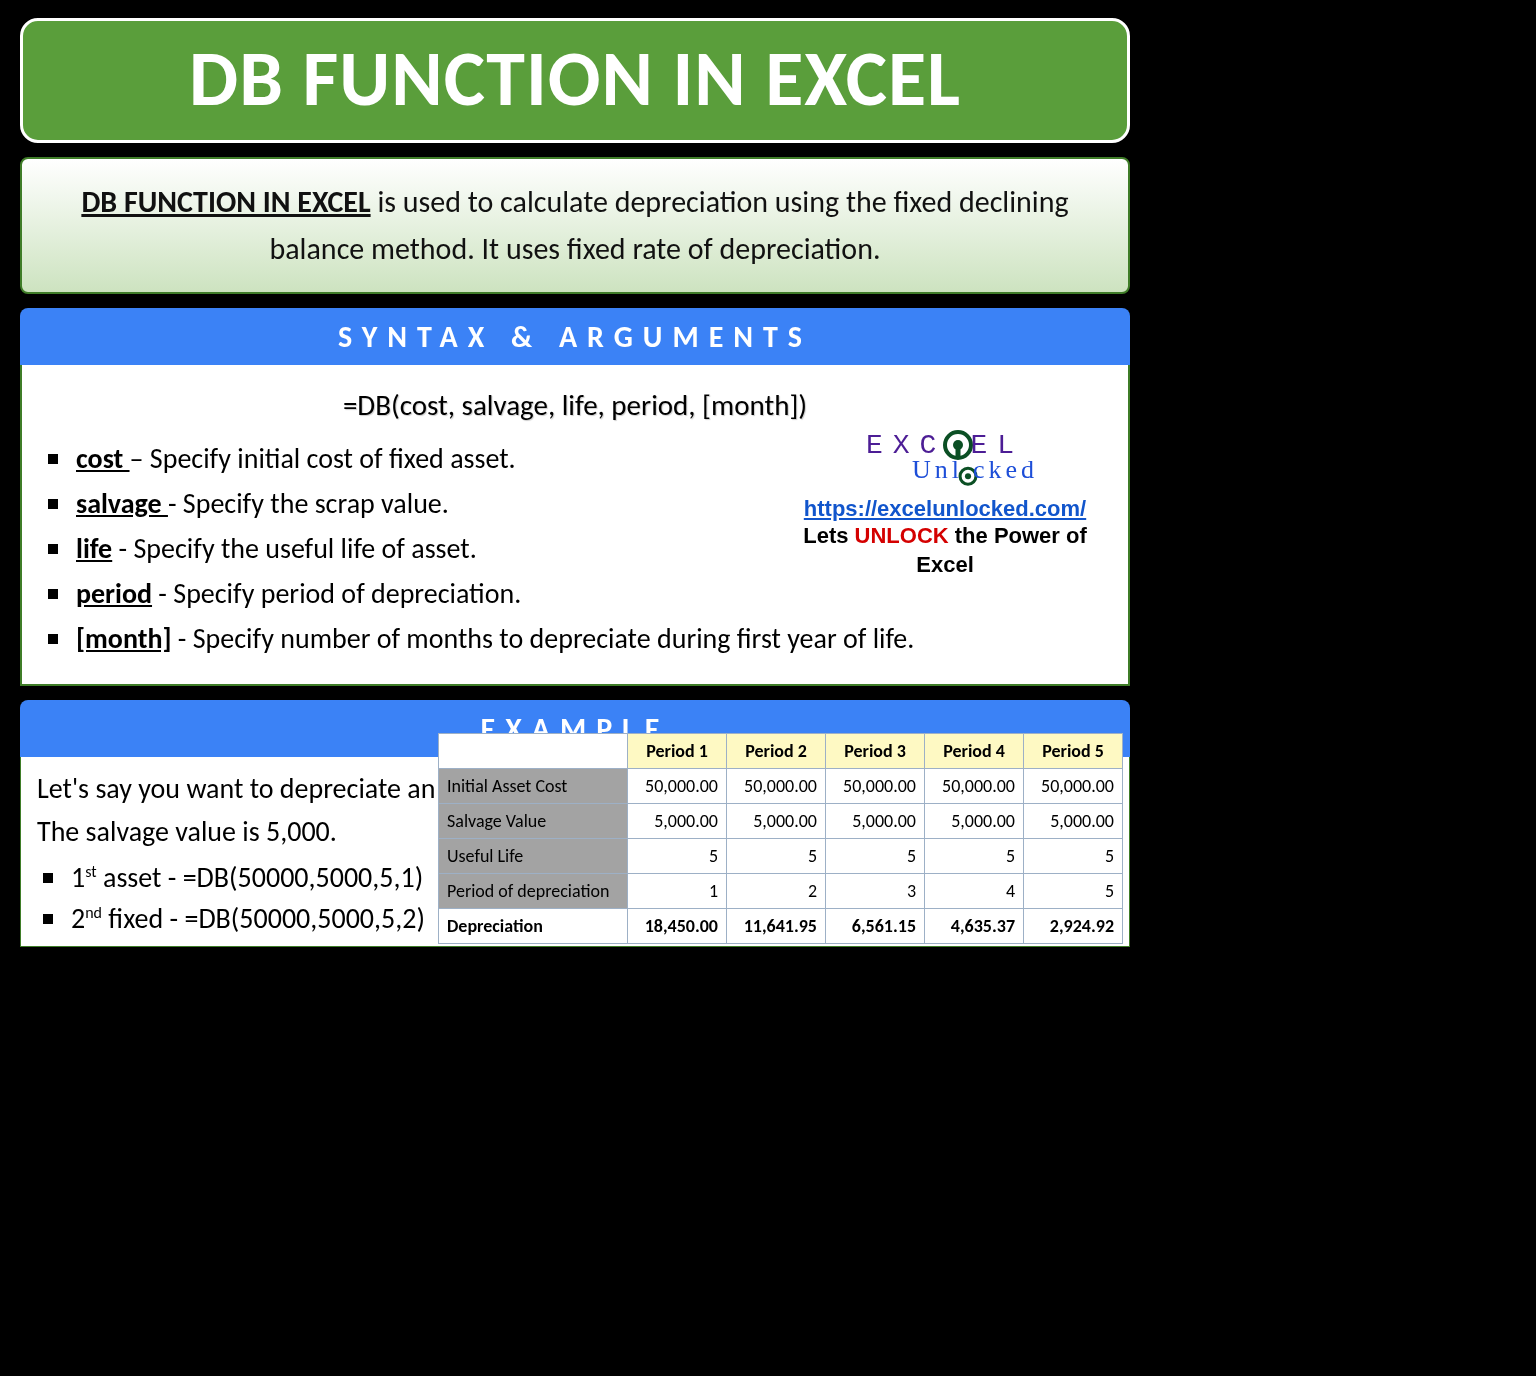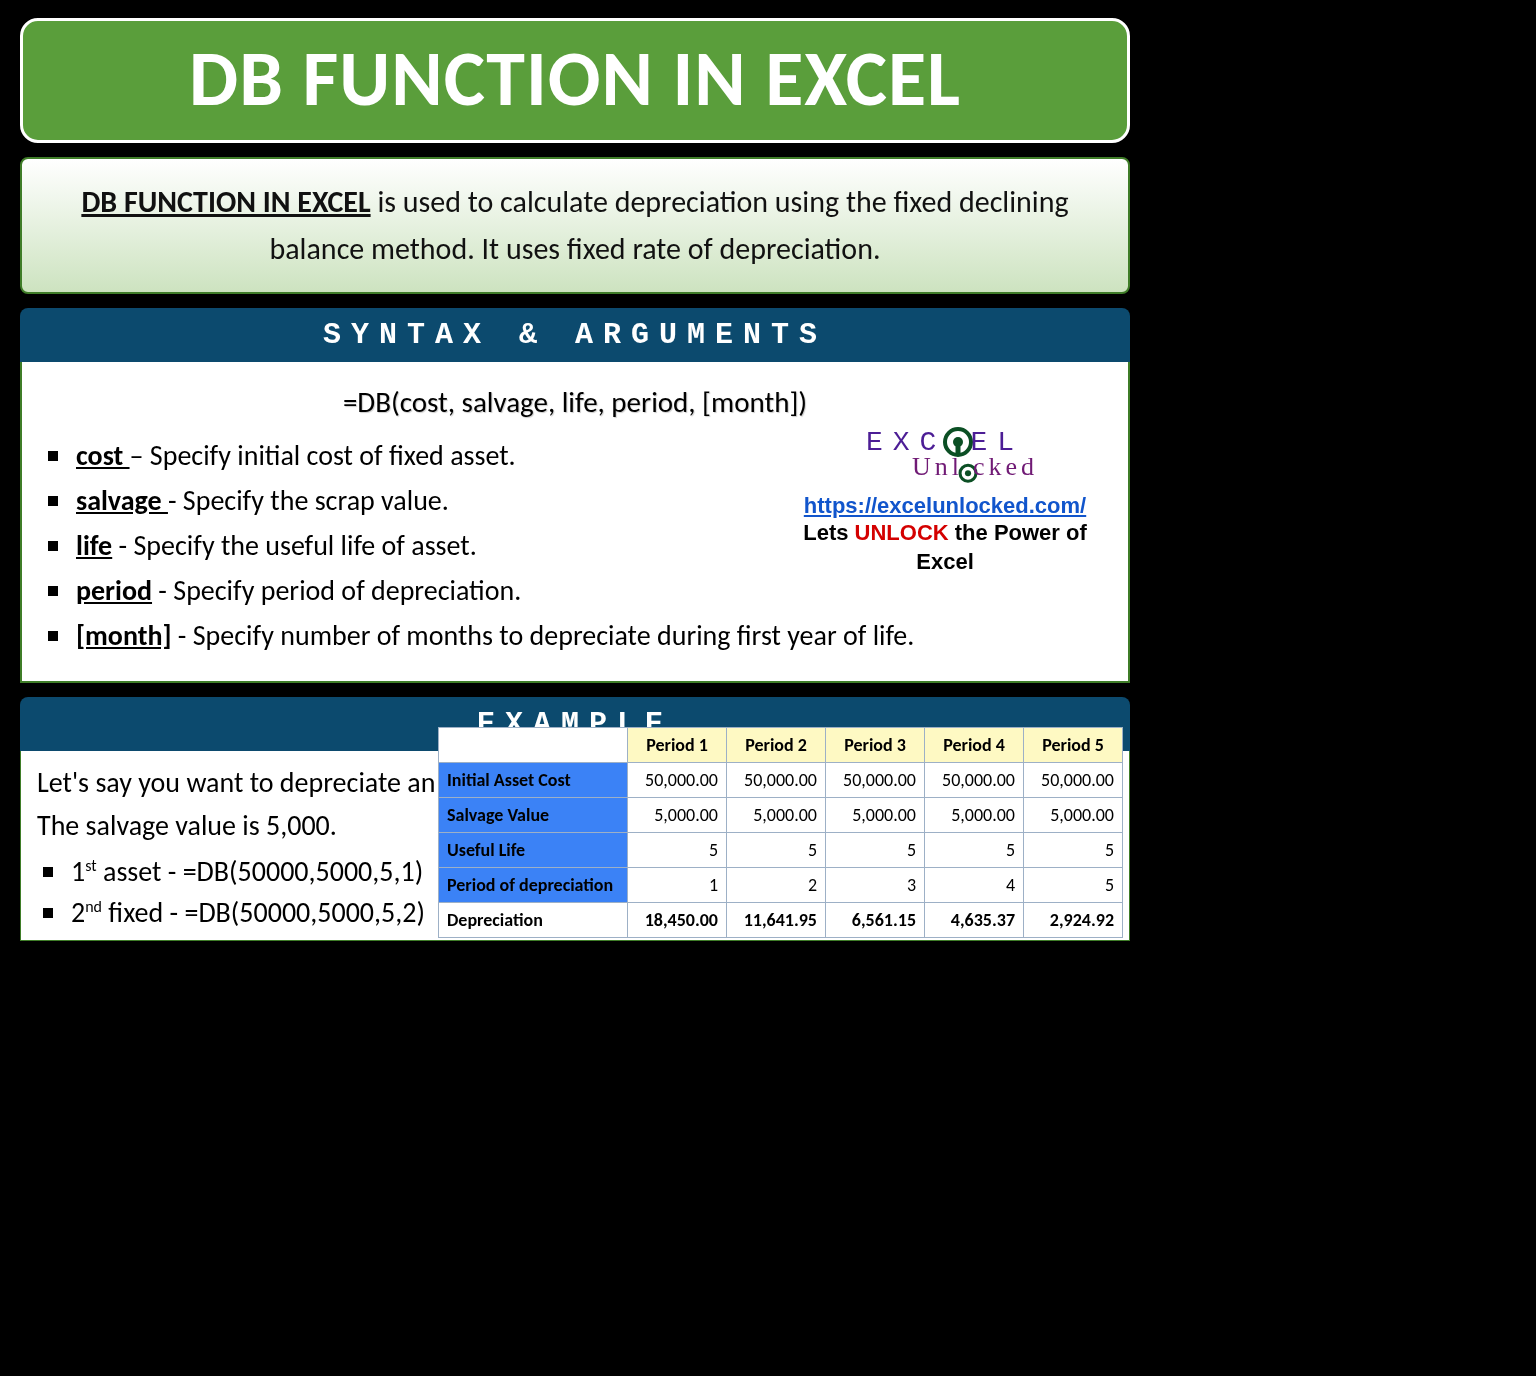--- a/index.html
+++ b/index.html
@@ -40,29 +40,28 @@
     text-align: center;
     color: #111;
     margin-bottom: 14px;
     line-height: 1.55;
   }
   .intro-box .em {
     font-weight: 800;
     text-decoration: underline;
   }
   .section-header {
-    background: #0c4a6e;
+    background: #3b82f6;
     color: #fff;
     font-size: 30px;
     font-weight: 700;
     letter-spacing: 10px;
     text-align: center;
     padding: 10px 4px;
     border-radius: 8px 8px 0 0;
-    font-family: Liberation Mono, monospace;
   }
   .section-body {
     background: #fff;
     border: 2px solid #3f7d28;
     border-top: none;
     padding: 16px 20px 18px 20px;
     font-size: 28px;
     margin-bottom: 14px;
     position: relative;
   }
@@ -108,21 +107,21 @@
   .logo-text {
     font-family: Liberation Mono, monospace;
     font-size: 28px;
     color: #4c1d95;
     letter-spacing: 10px;
     font-weight: 400;
   }
   .logo-sub {
     font-family: Georgia, serif;
     font-size: 26px;
-    color: #701a75;
+    color: #1d4ed8;
     letter-spacing: 4px;
     margin-top: -6px;
     padding-left: 60px;
   }
   .logo-link {
     color: #1155cc;
     font-weight: 700;
     font-size: 22px;
     text-decoration: underline;
     display: block;
@@ -188,23 +187,23 @@
     text-align: right;
     min-width: 82px;
     height: 24px;
   }
   table.excel th {
     text-align: center;
     font-weight: 700;
     background: #fef9c3;
   }
   table.excel .rowlabel {
-    background: #3b82f6;
+    background: #a3a3a3;
     text-align: left;
-    font-weight: 700;
+    font-weight: 400;
     min-width: 172px;
   }
   table.excel .corner {
     background: #fff;
   }
   table.excel tr:last-child td {
     font-weight: 700;
   }
   table.excel tr:last-child .rowlabel {
     background: #fff;

